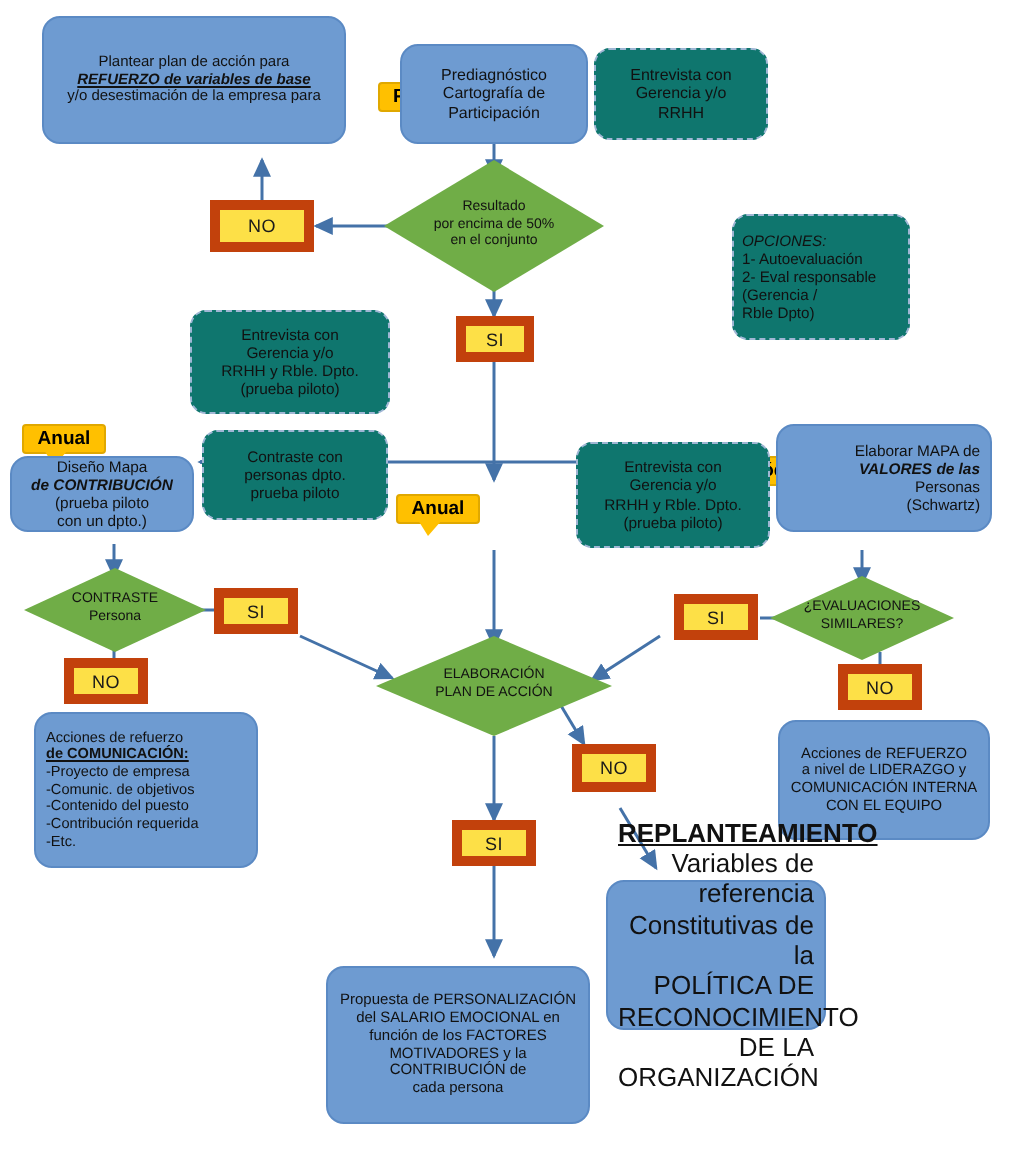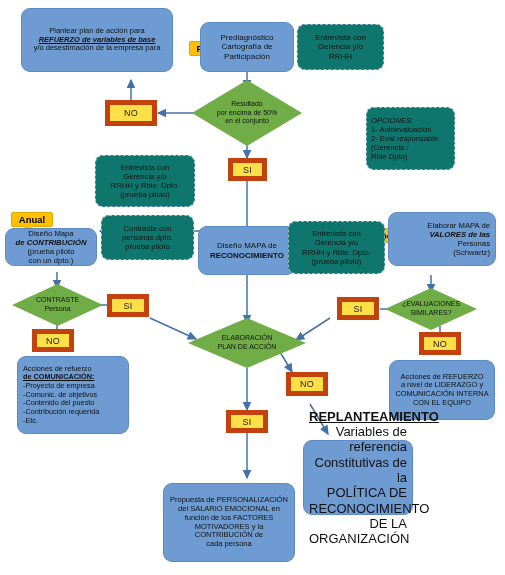--- a/index.html
+++ b/index.html
@@ -176,26 +176,20 @@
 
   <div class="node proc" style="left:5px;top:190px;width:92px;height:38px;font-size:7.7px;margin-top:38px;">
     <div class="t">
       <div>Diseño Mapa</div>
       <div><span class="biu">de CONTRIBUCIÓN</span></div>
       <div>(prueba piloto</div>
       <div>con un dpto.)</div>
     </div>
   </div>
 
-  <div class="node proc" style="left:198px;top:226px;width:98px;height:49px;font-size:8px;">
-    <div class="t">
-      <div>Diseño MAPA de</div>
-      <div><span class="b">RECONOCIMIENTO</span></div>
-    </div>
-  </div>
 
   <div class="node note" style="left:288px;top:221px;width:97px;height:53px;font-size:7.7px;">
     <div class="t">
       <div>Entrevista con</div>
       <div>Gerencia y/o</div>
       <div>RRHH y Rble. Dpto.</div>
       <div>(prueba piloto)</div>
     </div>
   </div>
 

